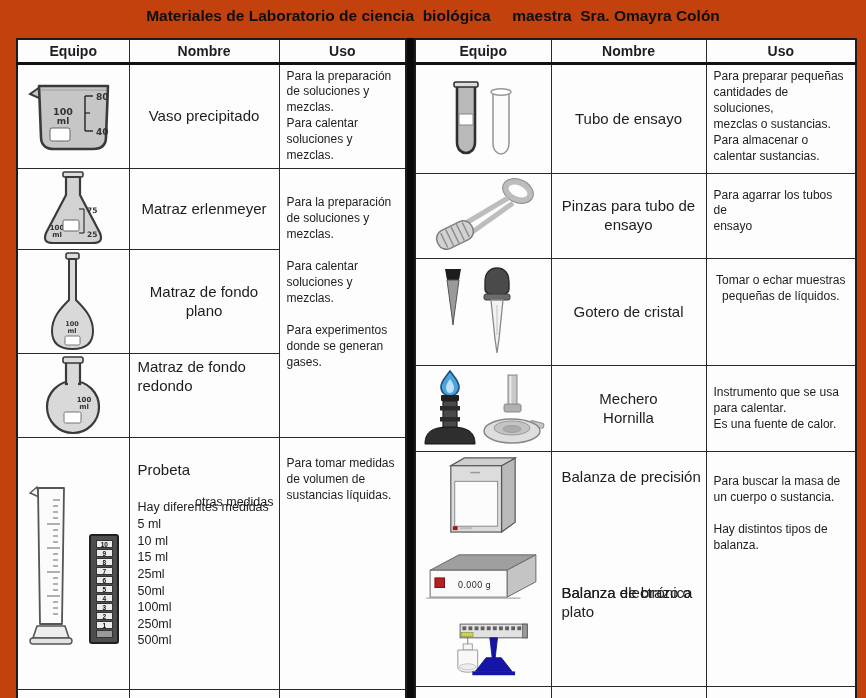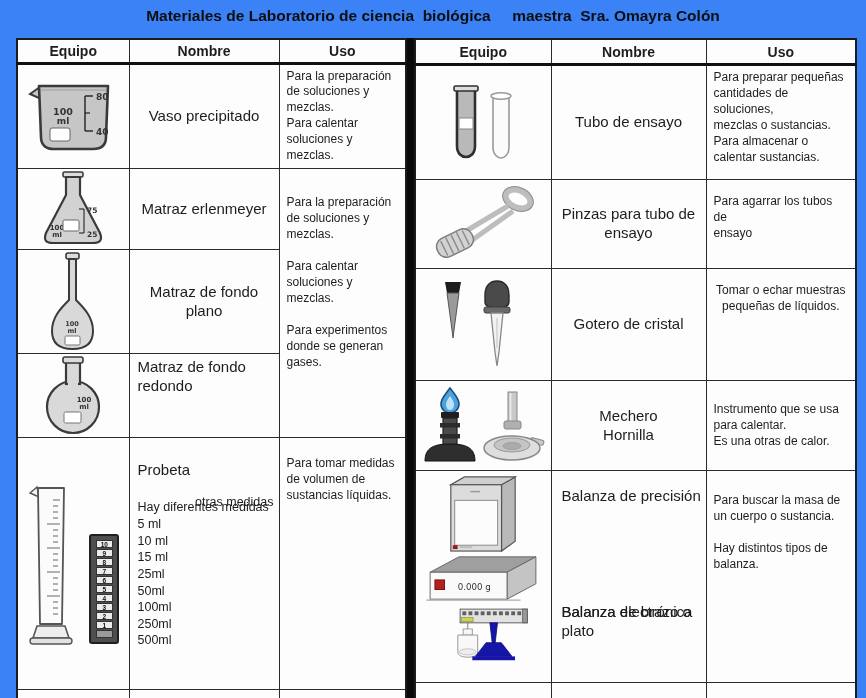--- a/index.html
+++ b/index.html
@@ -1,16 +1,16 @@
 <!DOCTYPE html>
 <html><head>
 <meta charset="utf-8">
 <style>
   html,body{margin:0;padding:0;background:#ffffff;}
-  .page{position:relative;width:866px;height:698px;background:#3b82f6;
+  .page{position:relative;width:866px;height:698px;background:#c2410c;
         font-family:"Liberation Sans", sans-serif;color:#1d1d1d;overflow:hidden;}
   .title{position:absolute;top:7px;left:0;width:866px;text-align:center;
          font-size:15.5px;font-weight:bold;white-space:pre;color:#0e0e0e;}
   .tables{position:absolute;left:16px;top:38px;display:flex;align-items:stretch;}
   .midbar{width:7px;background:#0a0a0a;}
   table{border-collapse:collapse;table-layout:fixed;background:#fdfdfd;}
   table.tbl{border:2px solid #1c1c1c;}
   .tbl td,.tbl th{border:1.4px solid #2a2a2a;box-sizing:border-box;overflow:hidden;}
   .tbl th{height:24px;font-size:14px;font-weight:bold;
           border-bottom:3px solid #111;padding:1px 2px;}
@@ -32,21 +32,21 @@
   
   td.prob{position:relative;margin-left:24px;}
   .prob-title{font-size:15px;display:block;margin-bottom:1px;}
   .prob-lines{font-size:12.5px;line-height:1.33;white-space:pre-line;display:block;}
   .prob-note{position:absolute;top:57px;right:5px;font-size:12.5px;}
   
   td.balnames{position:relative;vertical-align:top;}
   .balname{position:absolute;left:10px;right:4px;font-size:15px;line-height:1.25;text-align:left;}
   .bn1{top:16px;} .bn2{top:97px;margin-top:35px;} .bn3{top:132px;}
   td.baleq{vertical-align:top;padding:4px 0 2px;}
-  .balcol{display:flex;flex-direction:column;align-items:center;gap:0;}
+  .balcol{display:flex;flex-direction:column;align-items:center;gap:17px;}
   
   .probeq{display:flex;justify-content:center;align-items:flex-end;gap:14px;padding-top:4px;}
   .cyl-short{width:30px;height:110px;background:#4e4e4e;border:2px solid #1f1f1f;border-radius:3px;
              display:flex;flex-direction:column;align-items:center;padding:4px 0 3px;
              box-sizing:border-box;gap:1px;margin-bottom:6px;}
   .seg{width:17px;height:8px;background:#ececec;border:1px solid #333;font-size:6.5px;
        line-height:7px;text-align:center;color:#111;font-weight:bold;box-sizing:border-box;}
   .seg-blank{background:#9a9a9a;}
   svg{display:block;}
   svg text{font-family:"DejaVu Sans", sans-serif;fill:#333;}
@@ -316,21 +316,21 @@
             <rect x="110" y="52" width="14" height="5" rx="2" transform="rotate(14 117 54)" fill="#c9c9c9" stroke="#888" stroke-width="1"></rect>
             <ellipse cx="92" cy="61" rx="28" ry="12" fill="#dedede" stroke="#888" stroke-width="1.5"></ellipse>
             <ellipse cx="92" cy="58" rx="18" ry="7" fill="#c4c4c4" stroke="#999" stroke-width="1"></ellipse>
             <ellipse cx="92" cy="59" rx="9" ry="3.5" fill="#ababab" stroke="#999" stroke-width="0.8"></ellipse>
           </svg>
         </td>
         <td class="nom">Mechero
 Hornilla</td>
         <td class="uso mid">Instrumento que se usa
 para calentar.
-Es una otras de calor.</td>
+Es una fuente de calor.</td>
       </tr>
 
       <tr class="rh5">
         <td class="eq baleq">
           <div class="balcol">
             <svg width="84" height="78" viewBox="0 0 86 80">
               <polygon points="62,10 76,2 76,68 62,78" fill="#b9b9b9" stroke="#555" stroke-width="1.2"></polygon>
               <polygon points="10,10 62,10 76,2 24,2" fill="#cfcfcf" stroke="#555" stroke-width="1.2"></polygon>
               <rect x="10" y="10" width="52" height="68" fill="#dcdcdc" stroke="#555" stroke-width="1.2"></rect>
               <rect x="14" y="26" width="44" height="46" fill="#fcfcfc" stroke="#8a8a8a" stroke-width="1"></rect>

